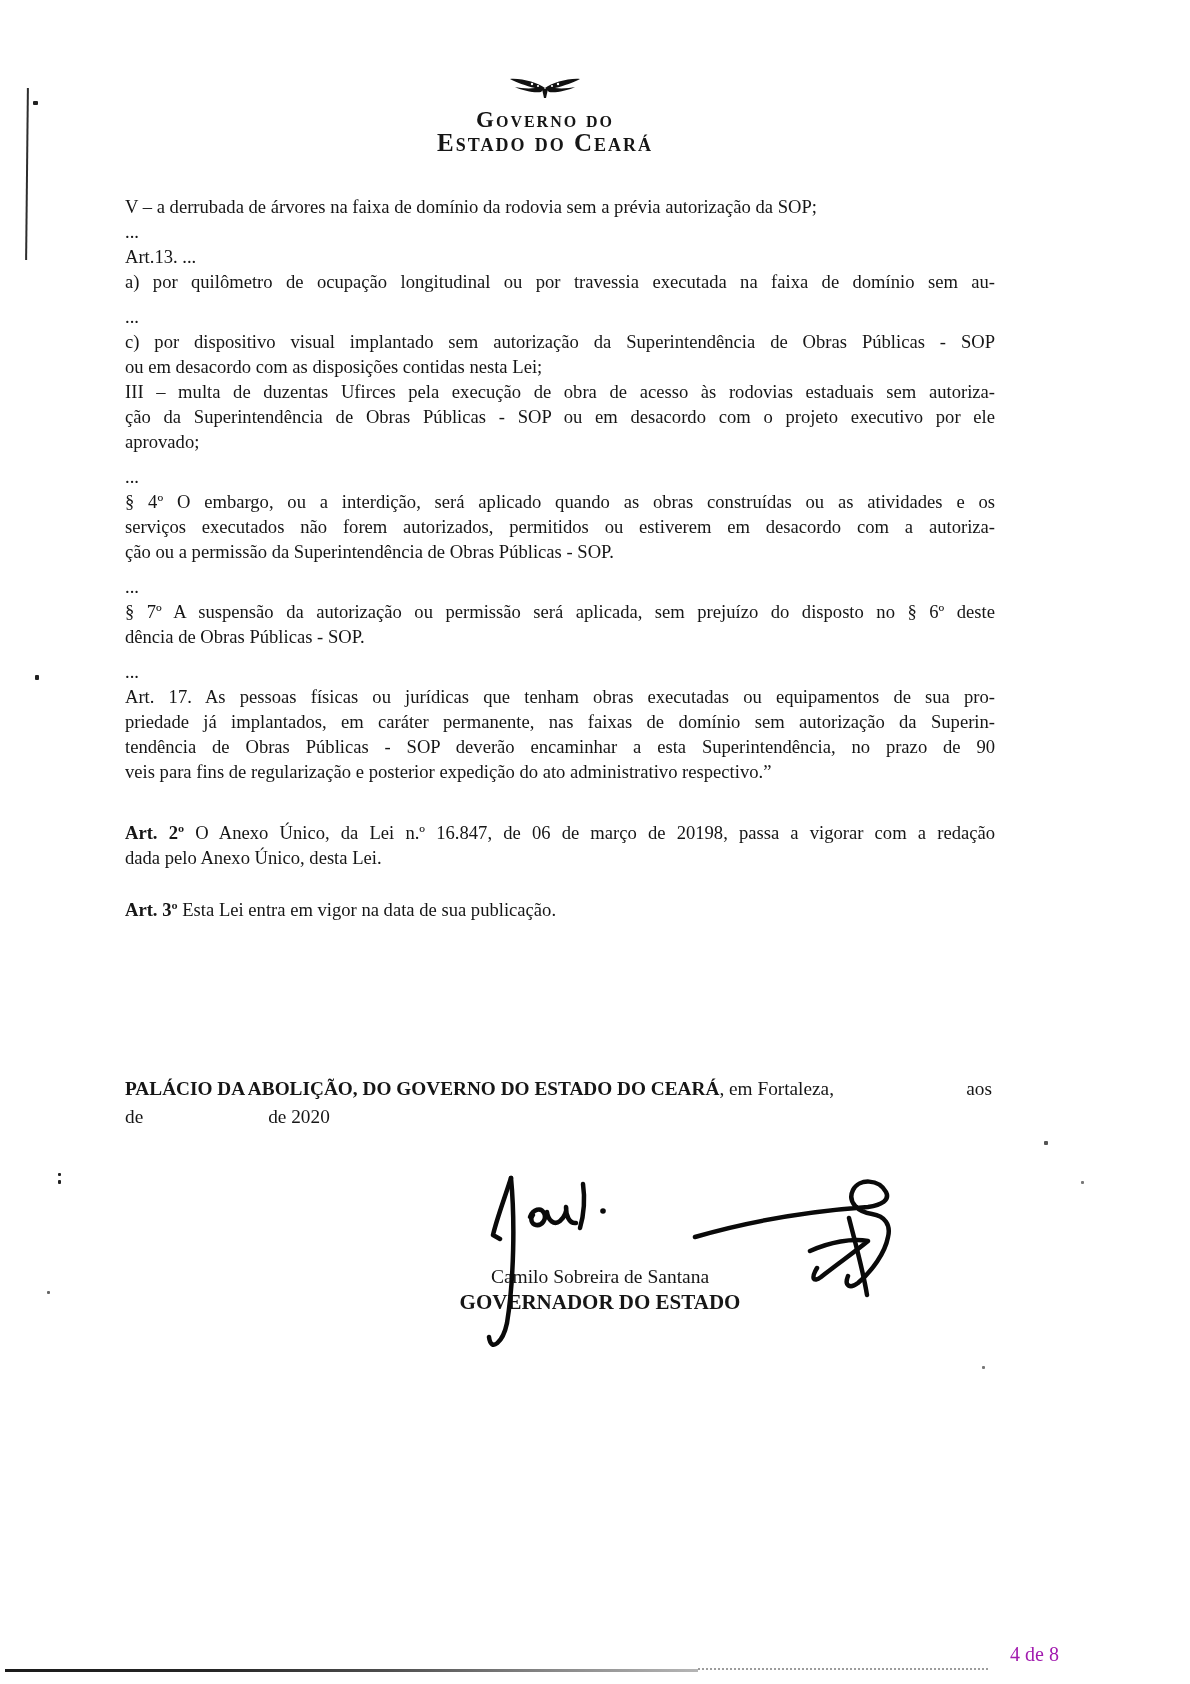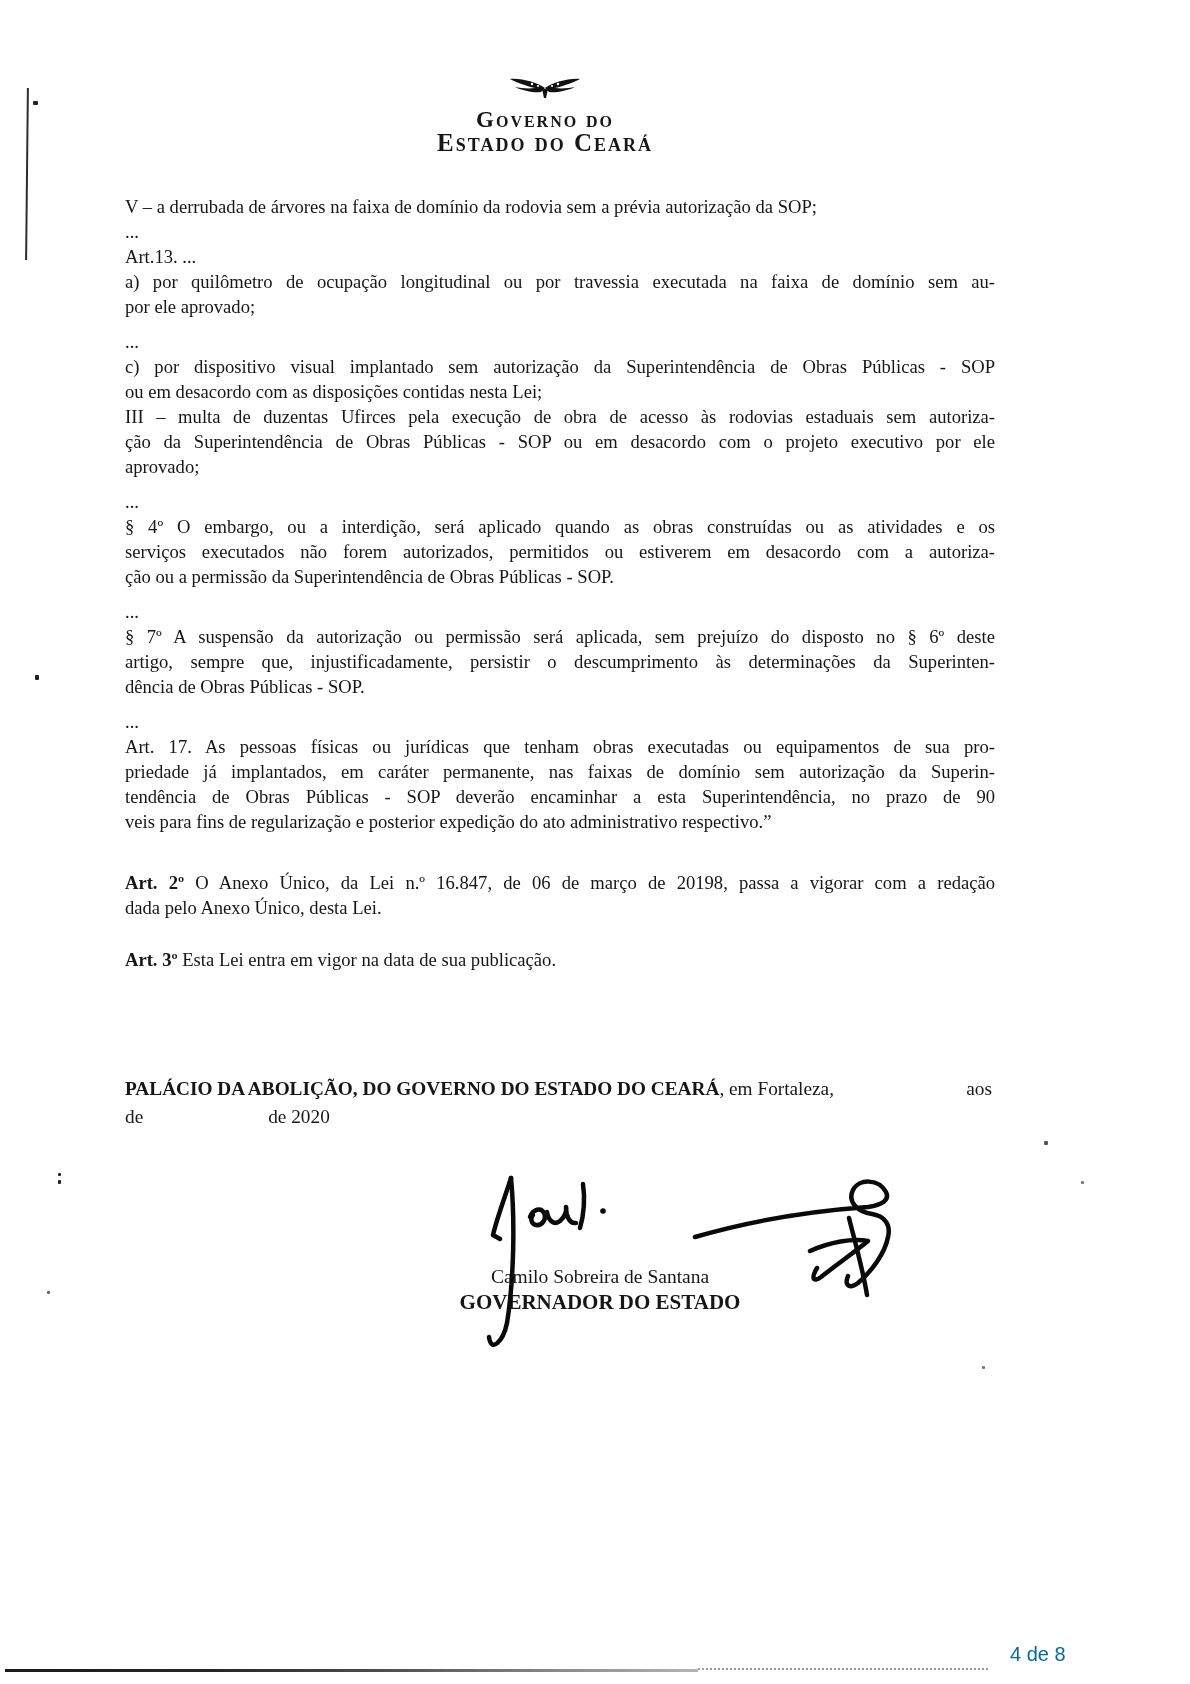--- a/index.html
+++ b/index.html
@@ -26,21 +26,21 @@
   .closing{position:absolute;left:125px;top:1076px;width:867px;font-size:19.3px;line-height:26px;}
   .closing-l1{display:flex;justify-content:space-between;align-items:center;}
   .closing-l2{margin-top:2px;}
   .closing-l2 .g2{margin-left:125px;}
   
   .sig-block{position:absolute;left:400px;top:1264px;width:400px;text-align:center;}
   .sig-name{font-size:19.5px;line-height:25px;}
   .sig-title{font-size:21px;font-weight:bold;line-height:26px;}
   .sig-svg{position:absolute;left:420px;top:1090px;pointer-events:none;}
   
-  .page-num{position:absolute;left:1010px;top:1643px;font-family:Liberation Sans, sans-serif;font-size:20px;color:#0369a1;}
+  .page-num{position:absolute;left:1010px;top:1643px;font-family:Liberation Serif, serif;font-size:20px;color:#a21caf;}
   .rule-solid{position:absolute;left:5px;top:1669px;width:693px;height:2.5px;
     background:linear-gradient(to right,#1b1b1b,#262626 30%,#4e4e4e 55%,#8a8a8a 80%,#b5b5b5);}
   .rule-dotted{position:absolute;left:698px;top:1668px;width:290px;height:0;border-top:2.5px dotted #9d9d9d;}
   
   .vline{position:absolute;left:26px;top:88px;width:2px;height:172px;background:#2d2d2d;transform:rotate(0.6deg);}
   .speck{position:absolute;background:#222;border-radius:1px;}
 </style>
 </head>
 <body>
 
@@ -76,21 +76,20 @@
         <div class="line last">V – a derrubada de árvores na faixa de domínio da rodovia sem a prévia autorização da SOP;</div>
       </div>
       <div class="para">
         <div class="line last">...</div>
       </div>
       <div class="para">
         <div class="line last">Art.13. ...</div>
       </div>
       <div class="para">
         <div class="line">a) por quilômetro de ocupação longitudinal ou por travessia executada na faixa de domínio sem au-</div>
-        <div class="line last">por ele aprovado;</div>
       </div>
       <div class="para sp-sm">
         <div class="line last">...</div>
       </div>
       <div class="para">
         <div class="line">c) por dispositivo visual implantado sem autorização da Superintendência de Obras Públicas - SOP</div>
         <div class="line last">ou em desacordo com as disposições contidas nesta Lei;</div>
       </div>
       <div class="para">
         <div class="line">III – multa de duzentas Ufirces pela execução de obra de acesso às rodovias estaduais sem autoriza-</div>
@@ -103,21 +102,20 @@
       <div class="para">
         <div class="line">§ 4º O embargo, ou a interdição, será aplicado quando as obras construídas ou as atividades e os</div>
         <div class="line">serviços executados não forem autorizados, permitidos ou estiverem em desacordo com a autoriza-</div>
         <div class="line last">ção ou a permissão da Superintendência de Obras Públicas - SOP.</div>
       </div>
       <div class="para sp-sm">
         <div class="line last">...</div>
       </div>
       <div class="para">
         <div class="line">§ 7º A suspensão da autorização ou permissão será aplicada, sem prejuízo do disposto no § 6º deste</div>
-        <div class="line">artigo, sempre que, injustificadamente, persistir o descumprimento às determinações da Superinten-</div>
         <div class="line last">dência de Obras Públicas - SOP.</div>
       </div>
       <div class="para sp-sm">
         <div class="line last">...</div>
       </div>
       <div class="para">
         <div class="line">Art. 17. As pessoas físicas ou jurídicas que tenham obras executadas ou equipamentos de sua pro-</div>
         <div class="line">priedade já implantados, em caráter permanente, nas faixas de domínio sem autorização da Superin-</div>
         <div class="line">tendência de Obras Públicas - SOP deverão encaminhar a esta Superintendência, no prazo de 90</div>
         <div class="line last">veis para fins de regularização e posterior expedição do ato administrativo respectivo.”</div>

